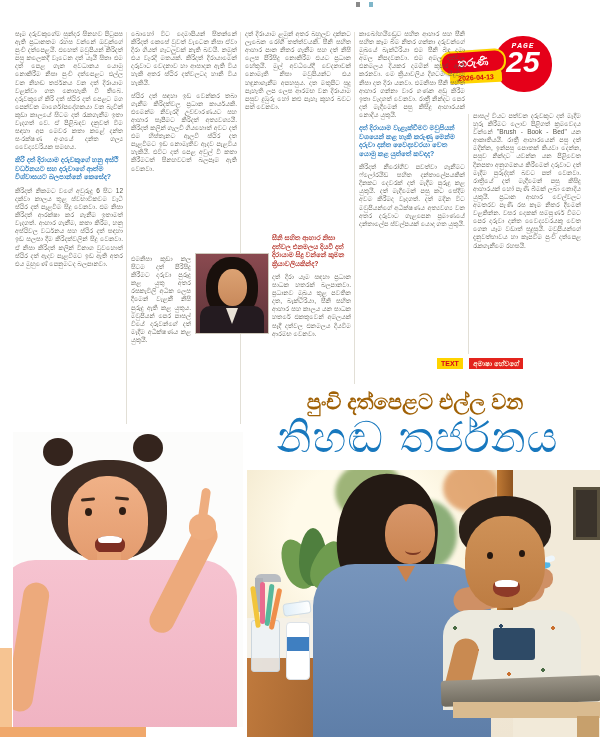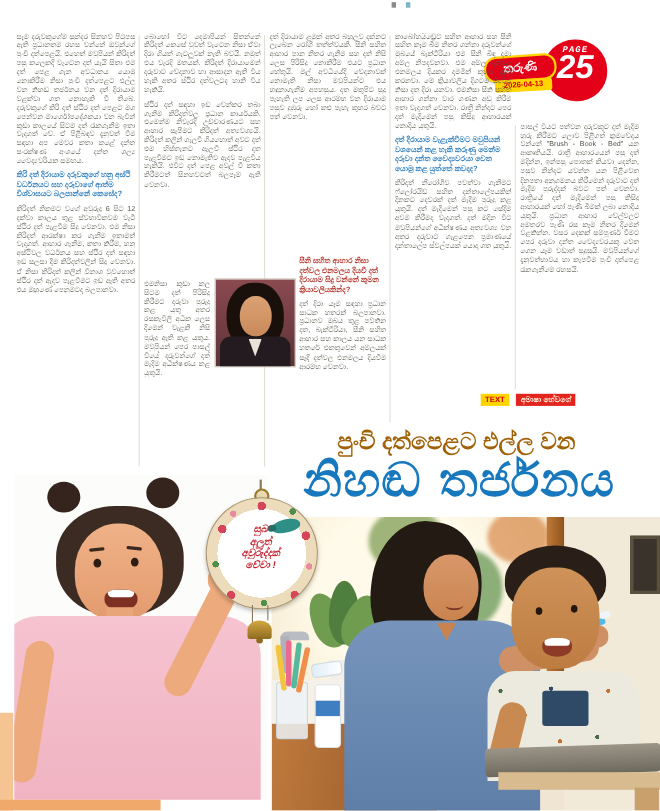--- a/index.html
+++ b/index.html
@@ -56,21 +56,21 @@
   .byline{position:absolute;left:437px;top:358px;height:12px;}
   .chip{display:inline-block;height:11px;line-height:11px;font-weight:bold;font-size:7px;
         padding:0 4px;vertical-align:top;}
   .chip-yellow{background:#ffd400;color:#d40016;}
   .chip-red{background:#e3241d;color:#fff8e2;margin-left:2px;}
 
   
   .kicker{position:absolute;left:250px;top:390px;width:330px;text-align:center;
           color:#a16207;font-weight:bold;font-size:21px;line-height:24px;}
   .main-title{position:absolute;left:245px;top:411px;width:345px;margin:0;text-align:center;
-              color:#1878be;font-weight:bold;font-size:43px;line-height:52px;
+              color:#1878be;font-weight:normal;font-size:43px;line-height:52px;
               font-family:"DejaVu Sans","Liberation Sans",sans-serif;letter-spacing:1px;}
 
   
   .photo-left{position:absolute;left:13px;top:432px;width:230px;height:295px;background:#fcfcfb;overflow:hidden;}
   .g-hairback{position:absolute;left:38px;top:28px;width:116px;height:100px;background:#3c2b23;border-radius:46%;}
   .g-bun{position:absolute;width:30px;height:28px;background:#34241d;border-radius:50%;}
   .g-face{position:absolute;left:55px;top:44px;width:80px;height:88px;
           background:linear-gradient(180deg,#f0b187,#e39b6e);border-radius:48% 48% 45% 45%;}
   .g-eye{position:absolute;width:7px;height:8px;background:#2d1d14;border-radius:50%;}
   .g-brow{position:absolute;width:14px;height:3px;background:#3a281e;border-radius:2px;}
@@ -326,29 +326,14 @@
     <div class="b-body"></div>
     <div class="b-pocket"></div>
     <div class="b-arm"></div>
     <div class="b-hand"></div>
 
     <div class="st-top"></div>
     <div class="st-edge"></div>
     <div class="st-leg"></div>
   </div>
 
-  <div class="ornament">
-    <div class="o-string"></div>
-    <div class="o-hook"></div>
-    <div class="o-plate"></div>
-    <div class="o-bird"></div>
-    <div class="o-text">
-      <div>සුබ</div>
-      <div>අලුත්</div>
-      <div>අවුරුද්දක්</div>
-      <div>වේවා !</div>
-    </div>
-    <div class="o-chain" style="left:44px;"></div>
-    <div class="o-chain" style="left:58px;height:14px;"></div>
-    <div class="o-bell"></div>
-  </div>
 
 </div>
 
 </body></html>

